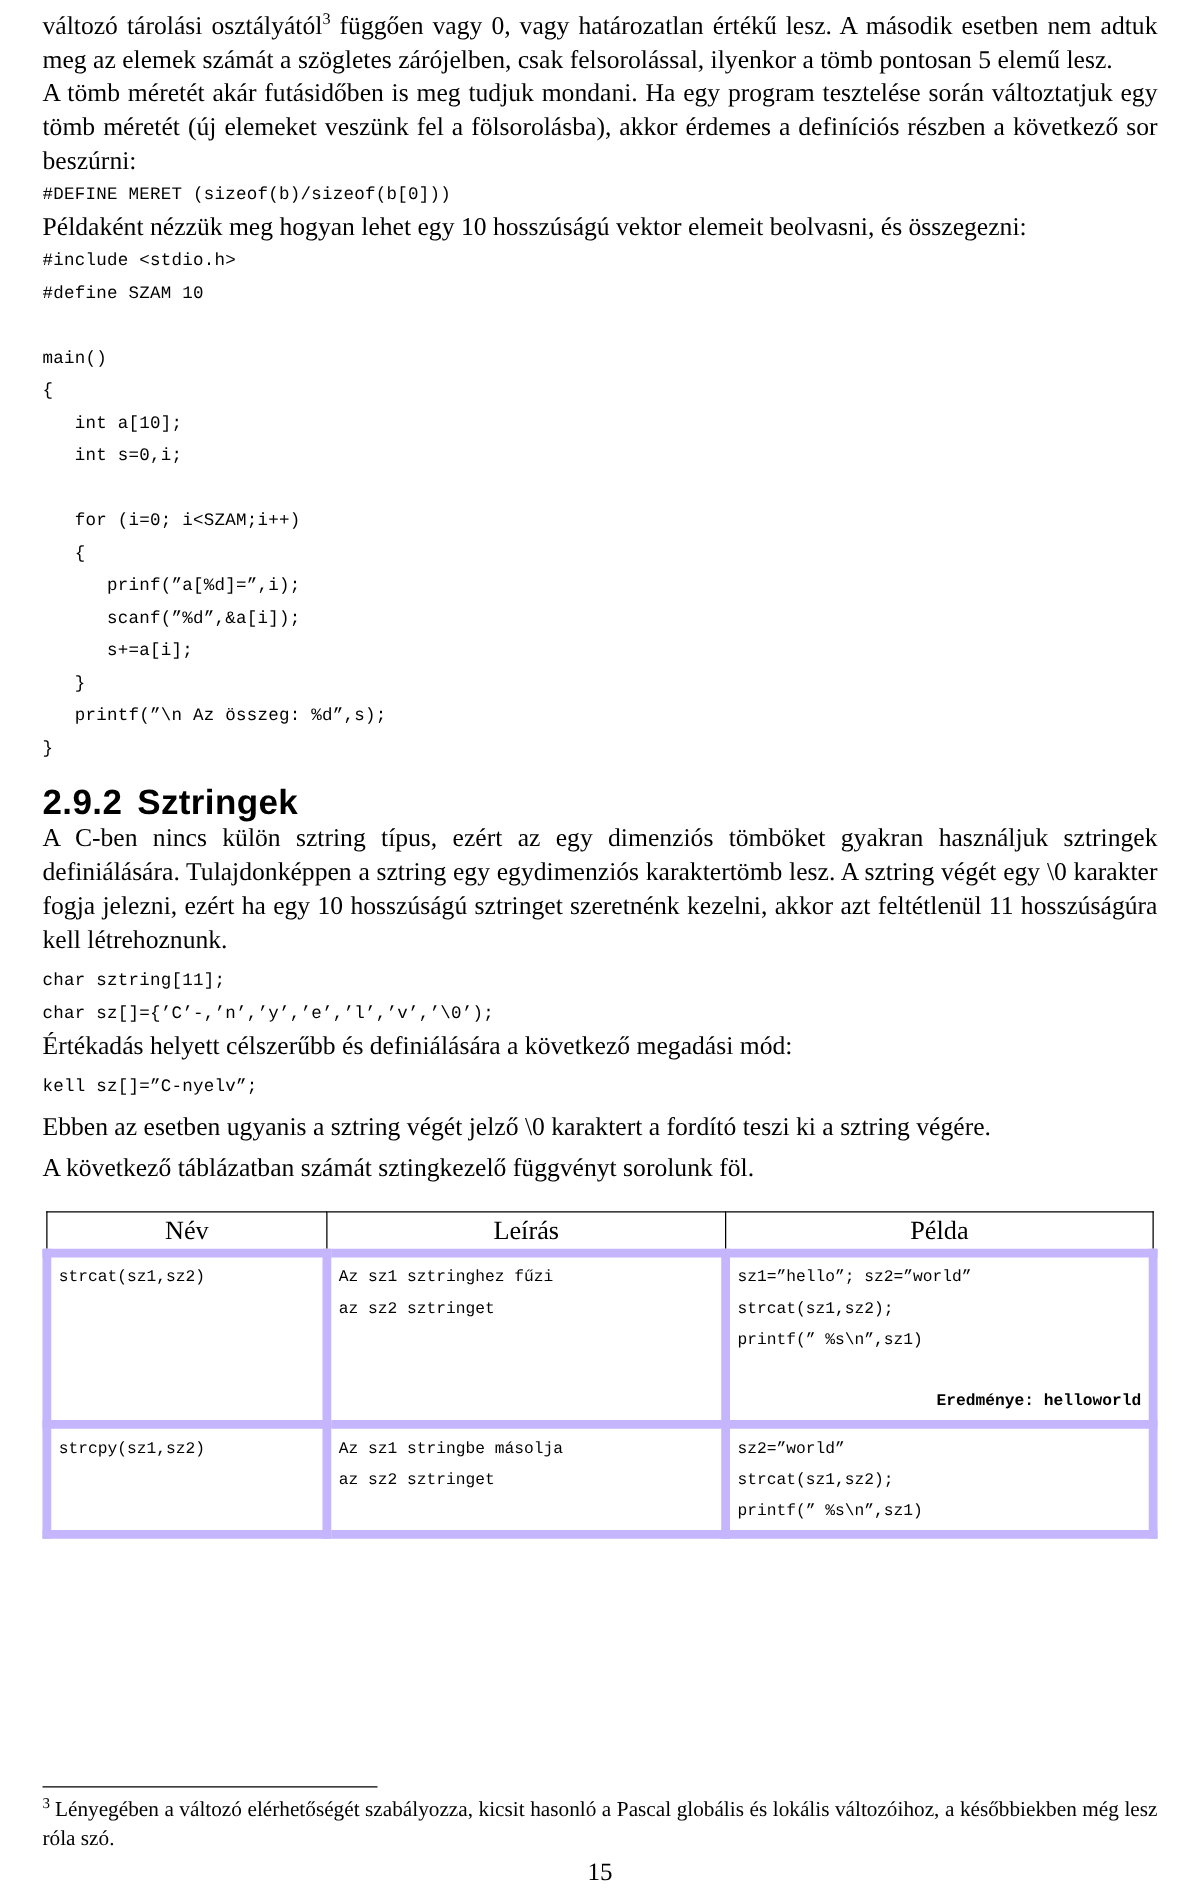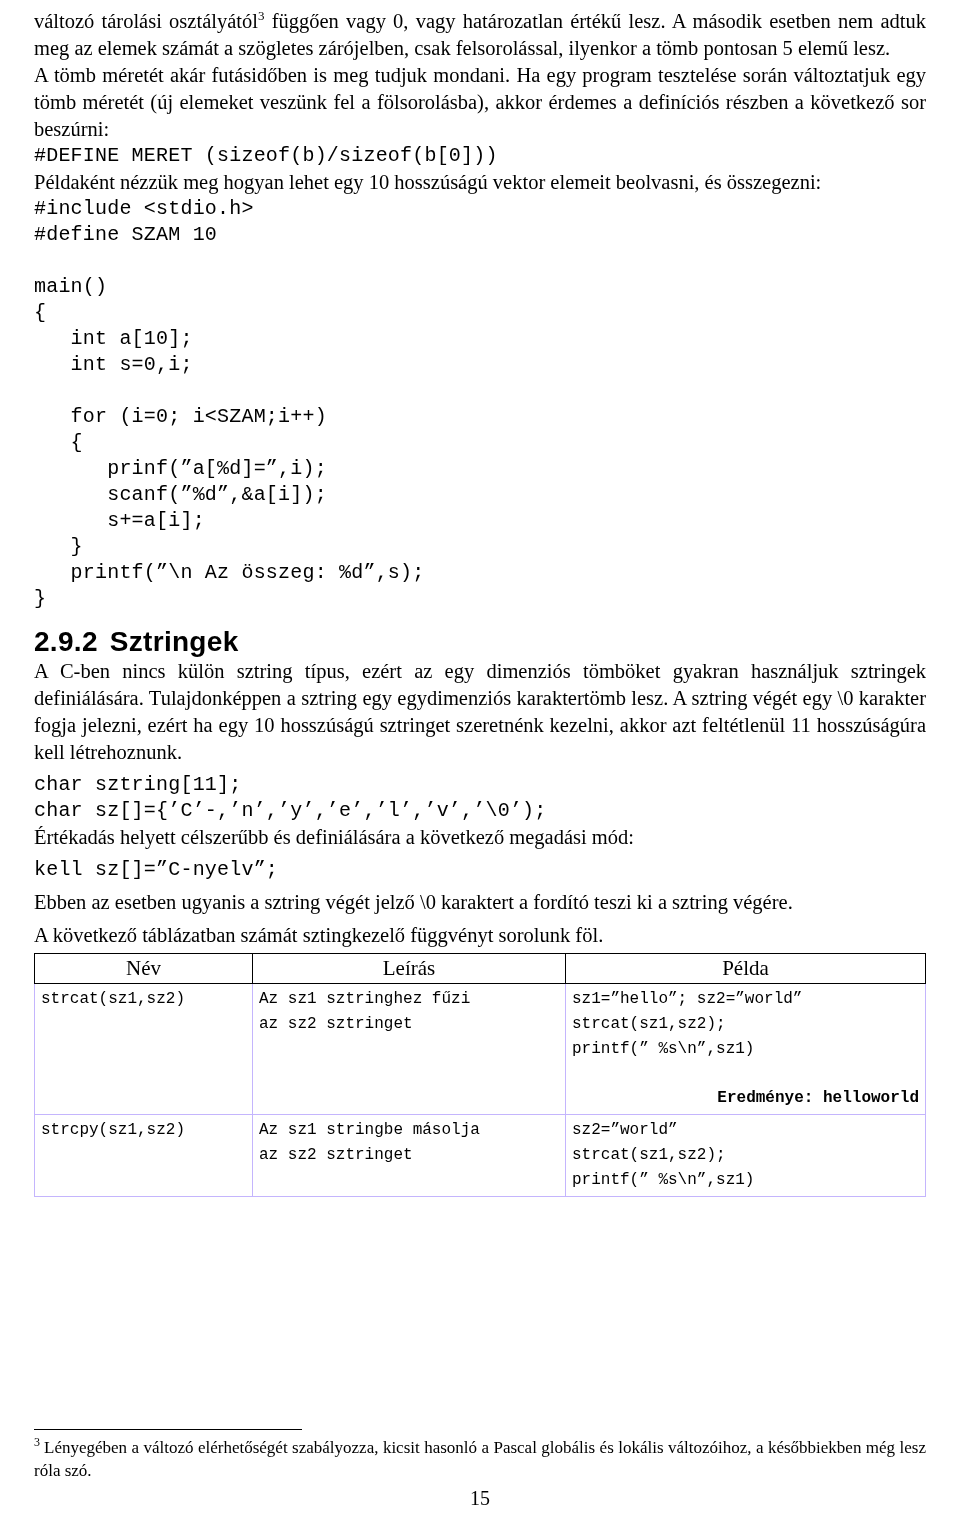--- a/index.html
+++ b/index.html
@@ -30,21 +30,21 @@
     text-justify: inter-word;
   }
   .sup {
     font-size: 13px;
     vertical-align: super;
     line-height: 0;
   }
   pre.code {
     margin: 0;
     font-family: "Liberation Mono", monospace;
-    font-size: 20px;
+    font-size: 14px;
     line-height: 26px;
     white-space: pre;
     letter-spacing: 0.2px;
   }
   .spacer-6 { height: 6px; }
   .spacer-14 { height: 14px; }
 
   h2.section-heading {
     margin: 0;
     font-family: "Liberation Sans", sans-serif;
@@ -53,36 +53,36 @@
     line-height: 32px;
     letter-spacing: 0.3px;
   }
   h2.section-heading .num {
     margin-right: 12px;
   }
 
   table.fn-table {
     border-collapse: collapse;
     width: 100%;
-    margin-top: 4px;
+    margin-top: 20px;
     border-radius: 29px;
   }
   table.fn-table th {
     font-family: "Liberation Serif", serif;
     font-size: 21px;
     font-weight: normal;
     border: 1px solid #000;
     padding: 2px 4px;
     text-align: center;
   }
   table.fn-table td {
-    border: 1px solid #c4b5fd;
+    border: 7px solid #c4b5fd;
     padding: 3px 6px;
     font-family: "Liberation Mono", monospace;
-    font-size: 16px;
+    font-size: 13px;
     line-height: 25px;
     vertical-align: top;
     white-space: pre-wrap;
   }
   table.fn-table td.col-name { width: 205px; }
   table.fn-table td.col-desc { width: 300px; }
   table.fn-table td.col-ex   { }
   .result-line {
     font-weight: bold;
     display: block;

